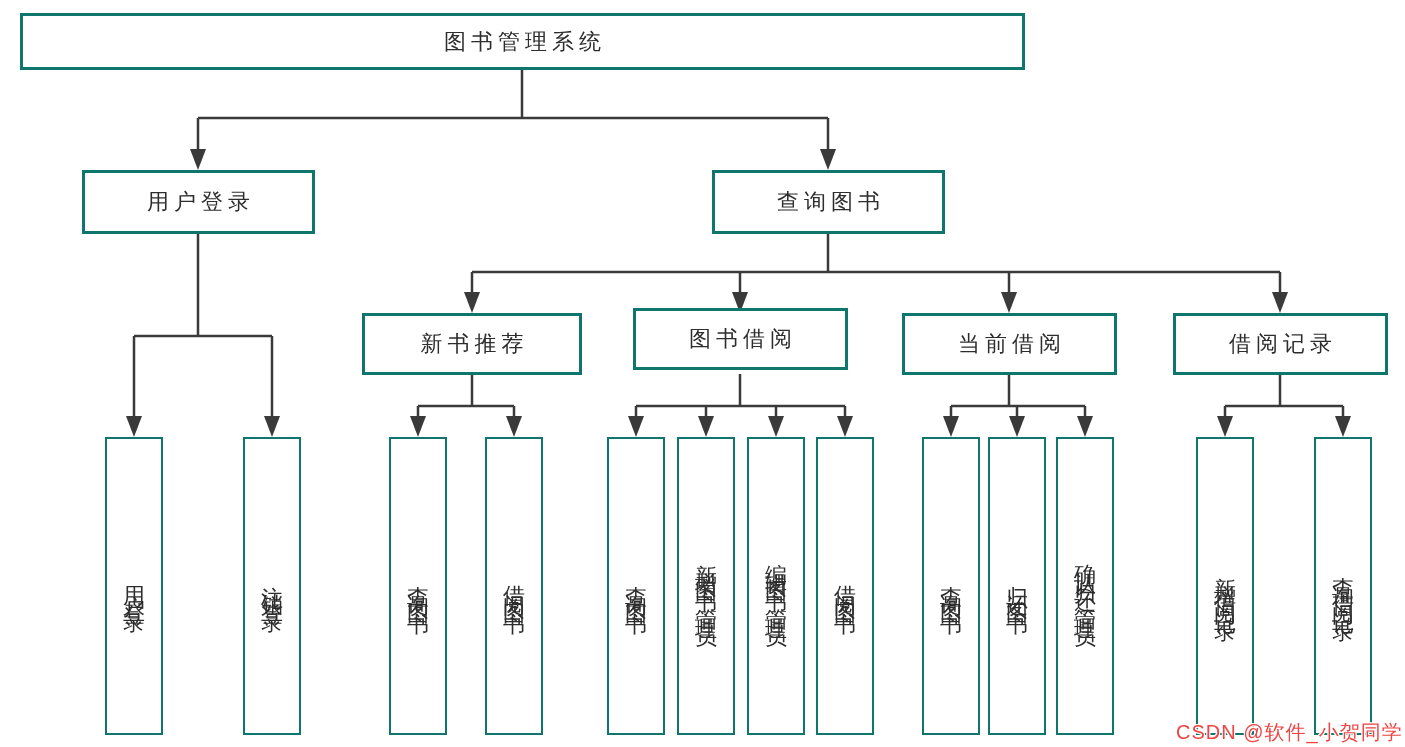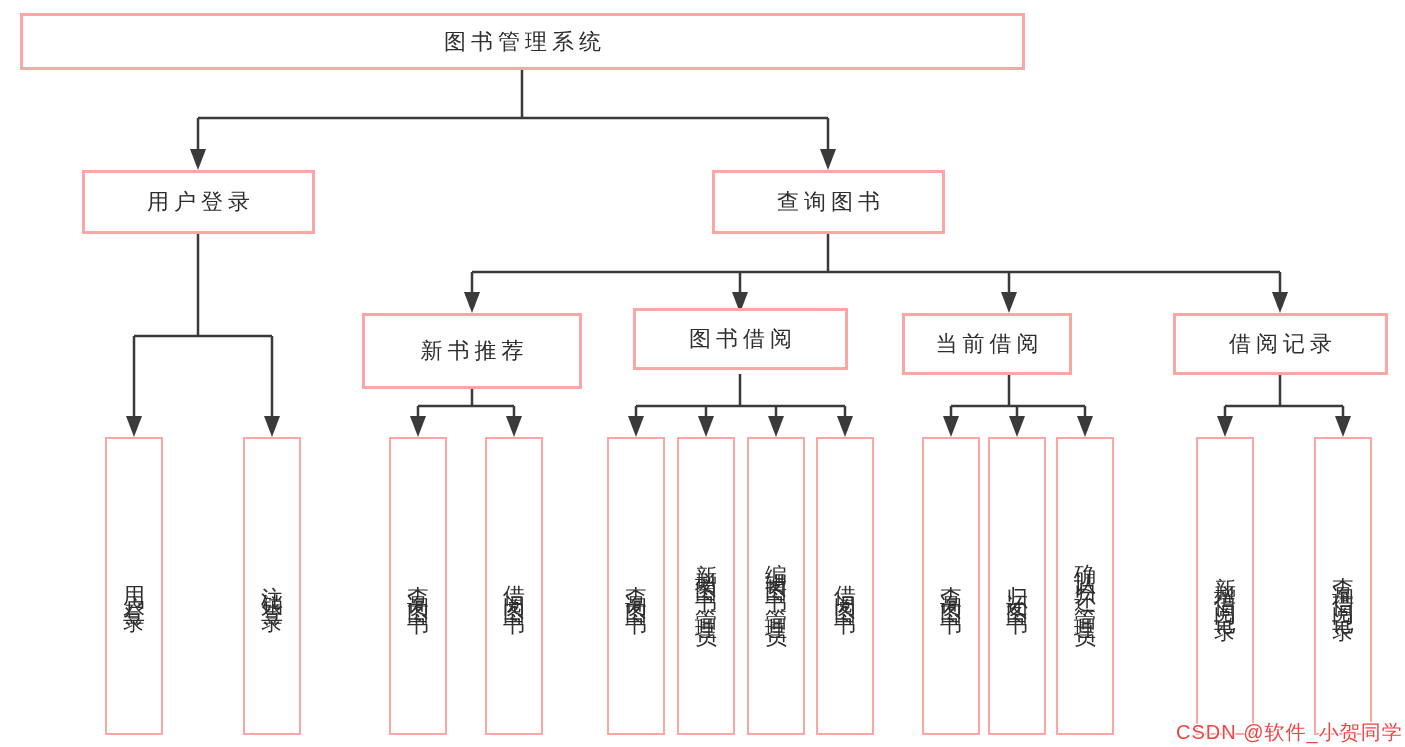--- a/index.html
+++ b/index.html
@@ -8,21 +8,21 @@
     width:1405px;height:747px;
     background:#ffffff;
     font-family:"Liberation Sans","DejaVu Sans",sans-serif;
     overflow:hidden;
   }
   #wires{position:absolute;left:0;top:0;z-index:1;}
   .box{
     position:absolute;
     box-sizing:border-box;
     background:#ffffff;
-    border:3px solid #fca5a5;
+    border:3px solid #0f766e;
     display:flex;align-items:center;justify-content:center;
     color:#2d2d2d;
     font-size:22px;
     z-index:2;
   }
   .hlabel{letter-spacing:5px;text-indent:5px;white-space:nowrap;}
   .leaf{border-width:2px;}
   .vtext{
     writing-mode:vertical-rl;
     text-orientation:mixed;
@@ -83,27 +83,27 @@
     <span class="hlabel">图书管理系统</span>
   </div>
 
   <div class="box" style="left:82px;top:170px;width:233px;height:64px;">
     <span class="hlabel">用户登录</span>
   </div>
   <div class="box" style="left:712px;top:170px;width:233px;height:64px;">
     <span class="hlabel">查询图书</span>
   </div>
 
-  <div class="box" style="left:362px;top:313px;width:220px;height:76px;">
+  <div class="box" style="left:362px;top:313px;width:220px;height:62px;">
     <span class="hlabel">新书推荐</span>
   </div>
   <div class="box" style="left:633px;top:308px;width:215px;height:62px;">
     <span class="hlabel">图书借阅</span>
   </div>
-  <div class="box" style="left:902px;top:313px;width:170px;height:62px;">
+  <div class="box" style="left:902px;top:313px;width:215px;height:62px;">
     <span class="hlabel">当前借阅</span>
   </div>
   <div class="box" style="left:1173px;top:313px;width:215px;height:62px;">
     <span class="hlabel">借阅记录</span>
   </div>
 
   <div class="box leaf" style="left:105px;top:437px;width:58px;height:298px;">
     <span class="vtext">用户登录</span>
   </div>
   <div class="box leaf" style="left:243px;top:437px;width:58px;height:298px;">

